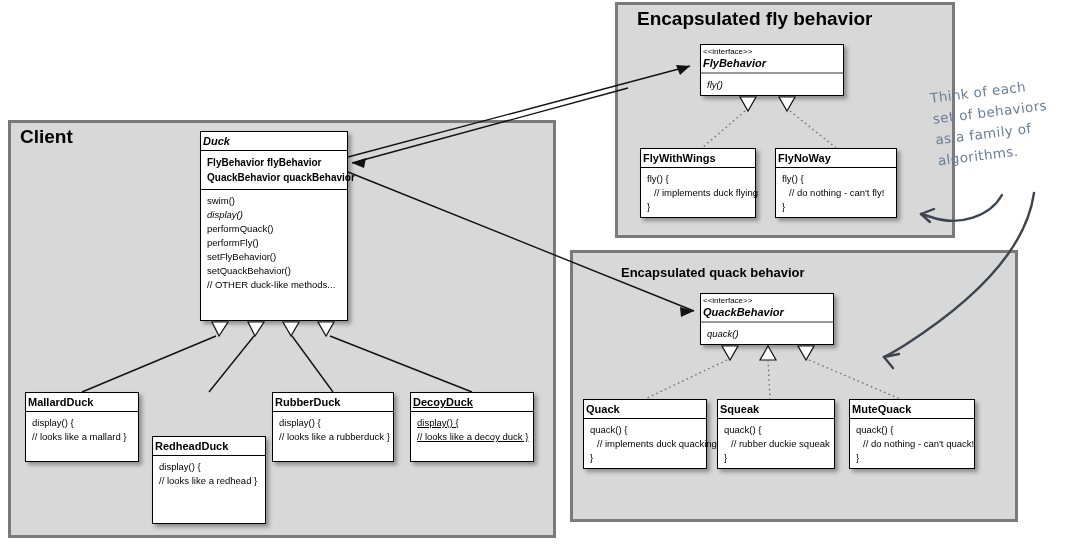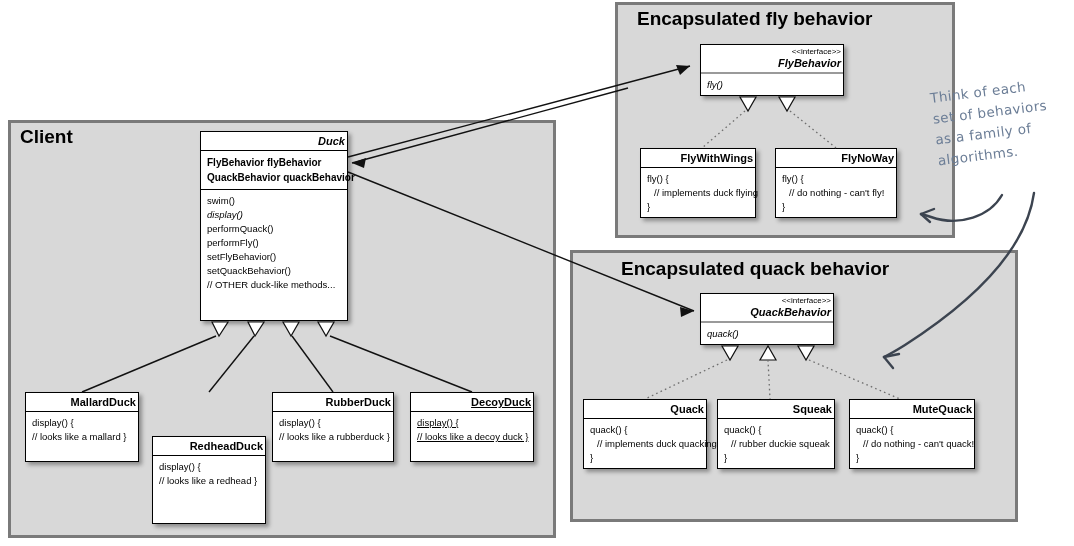--- a/index.html
+++ b/index.html
@@ -7,21 +7,21 @@
        font-family:"Liberation Sans","DejaVu Sans",sans-serif;}
   #stage{position:absolute;left:0;top:0;width:1074px;height:546px;}
 
   
   .panel{position:absolute;background:#d8d8d8;border:3px solid #7a7a7a;box-sizing:border-box;}
   .panel-title{position:absolute;font-weight:bold;color:#000;letter-spacing:0px;}
 
   
   .uml{position:absolute;background:#ffffff;border:1px solid #000;box-sizing:border-box;
        box-shadow:3px 3px 4px rgba(0,0,0,0.35);}
-  .uml .hdr{text-align:right;font-weight:bold;font-size:11px;color:#000;
+  .uml .hdr{text-align:left;font-weight:bold;font-size:11px;color:#000;
             padding:3px 2px 3px 2px;border-bottom:1px solid #000;line-height:12px;}
   .uml .hdr.iface{border-bottom:2px solid #9a9a9a;padding-top:2px;}
   .uml .stereo{display:block;font-weight:normal;font-size:8px;line-height:10px;}
   .uml .nm-i{font-style:italic;}
   .uml .sec{padding:4px 5px 4px 6px;font-size:9.5px;color:#000;line-height:14px;}
   .uml .sec.attrs{font-weight:bold;border-bottom:1px solid #000;font-size:10px;line-height:15px;}
   .uml .sec .row{white-space:nowrap;}
   .uml .sec .row.it{font-style:italic;}
   .uml .sec .row.ind{padding-left:7px;}
 
@@ -41,21 +41,21 @@
 
 <div id="stage">
 
   <div class="panel" style="left:8px;top:120px;width:548px;height:418px;"></div>
   <div class="panel-title" style="left:20px;top:126px;font-size:19px;">Client</div>
 
   <div class="panel" style="left:615px;top:2px;width:340px;height:236px;"></div>
   <div class="panel-title" style="left:637px;top:8px;font-size:19px;">Encapsulated fly behavior</div>
 
   <div class="panel" style="left:570px;top:250px;width:448px;height:272px;"></div>
-  <div class="panel-title" style="left:621px;top:258px;font-size:19px;">Encapsulated quack behavior</div>
+  <div class="panel-title" style="left:621px;top:265px;font-size:13px;">Encapsulated quack behavior</div>
 
   <div class="uml" style="left:200px;top:131px;width:148px;height:190px;">
     <div class="hdr">
       <span class="nm-i">Duck</span>
     </div>
     <div class="sec attrs">
       <div class="row">FlyBehavior flyBehavior</div>
       <div class="row">QuackBehavior quackBehavior</div>
     </div>
     <div class="sec">

